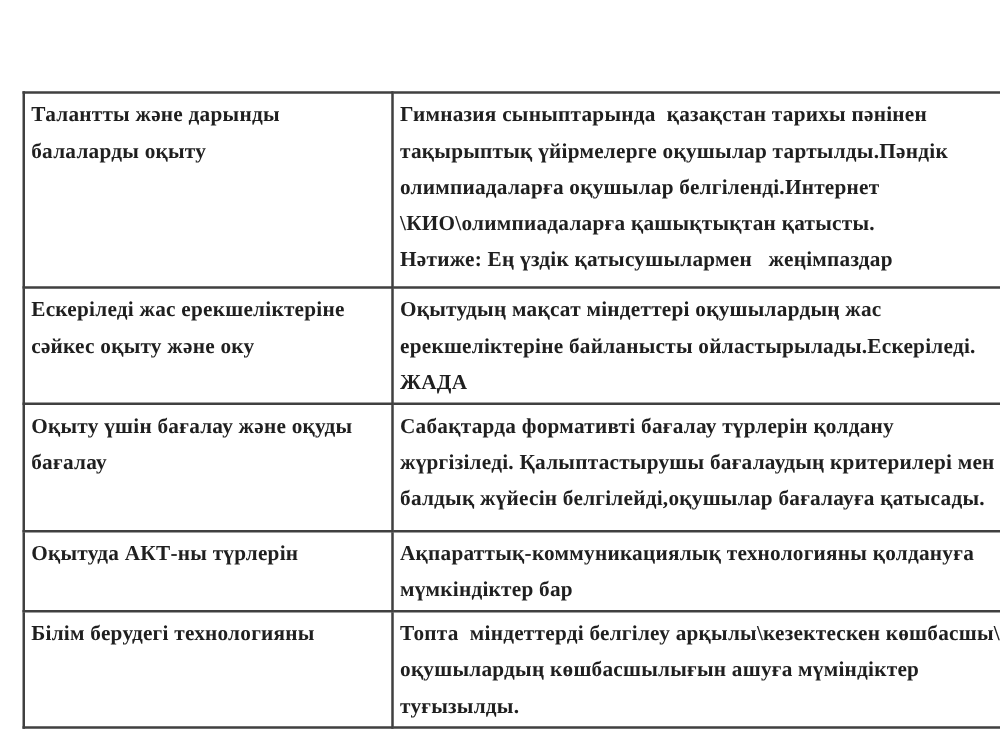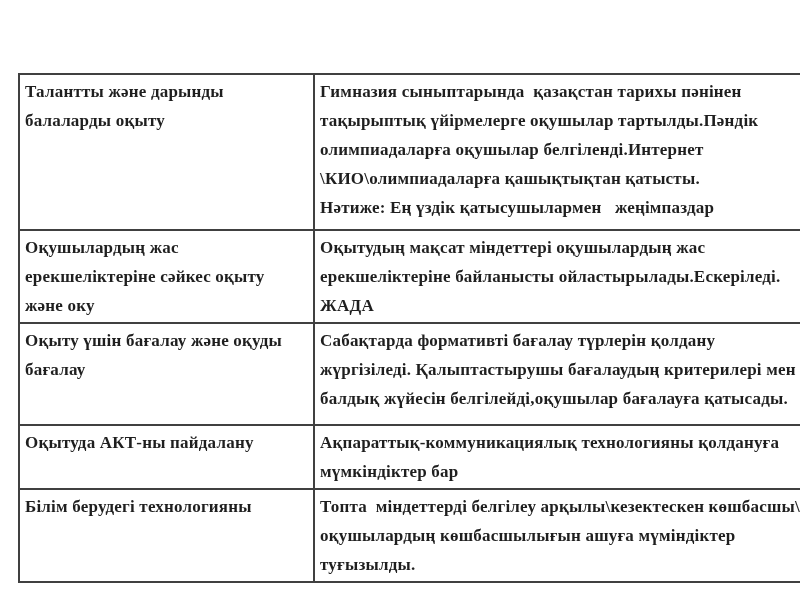--- a/index.html
+++ b/index.html
@@ -51,29 +51,29 @@
 
 <div class="slide">
   <table class="eval-table">
     <tbody>
       <tr class="r0">
         <td class="col-criterion">Талантты және дарынды балаларды оқыту</td>
         <td class="col-description">Гимназия сыныптарында  қазақстан тарихы пәнінен тақырыптық үйірмелерге оқушылар тартылды.Пәндік олимпиадаларға оқушылар белгіленді.Интернет \КИО\олимпиадаларға қашықтықтан қатысты.
 Нәтиже: Ең үздік қатысушылармен   жеңімпаздар</td>
       </tr>
       <tr class="r1">
-        <td class="col-criterion">Оқушылардың жас ерекшеліктеріне сәйкес оқыту және оку</td>
+        <td class="col-criterion">Ескеріледі жас ерекшеліктеріне сәйкес оқыту және оку</td>
         <td class="col-description">Оқытудың мақсат міндеттері оқушылардың жас ерекшеліктеріне байланысты ойластырылады.Ескеріледі. ЖАДА</td>
       </tr>
       <tr class="r2">
         <td class="col-criterion">Оқыту үшін бағалау және оқуды бағалау</td>
         <td class="col-description">Сабақтарда формативті бағалау түрлерін қолдану жүргізіледі. Қалыптастырушы бағалаудың критерилері мен балдық жүйесін белгілейді,оқушылар бағалауға қатысады.</td>
       </tr>
       <tr class="r3">
-        <td class="col-criterion">Оқытуда АКТ-ны пайдалану</td>
+        <td class="col-criterion">Оқытуда АКТ-ны түрлерін</td>
         <td class="col-description">Ақпараттық-коммуникациялық технологияны қолдануға мүмкіндіктер бар</td>
       </tr>
       <tr class="r4">
         <td class="col-criterion">Білім берудегі технологияны</td>
         <td class="col-description">Топта  міндеттерді белгілеу арқылы\кезектескен көшбасшы\ оқушылардың көшбасшылығын ашуға мүміндіктер туғызылды.</td>
       </tr>
     </tbody>
   </table>
 </div>
 

